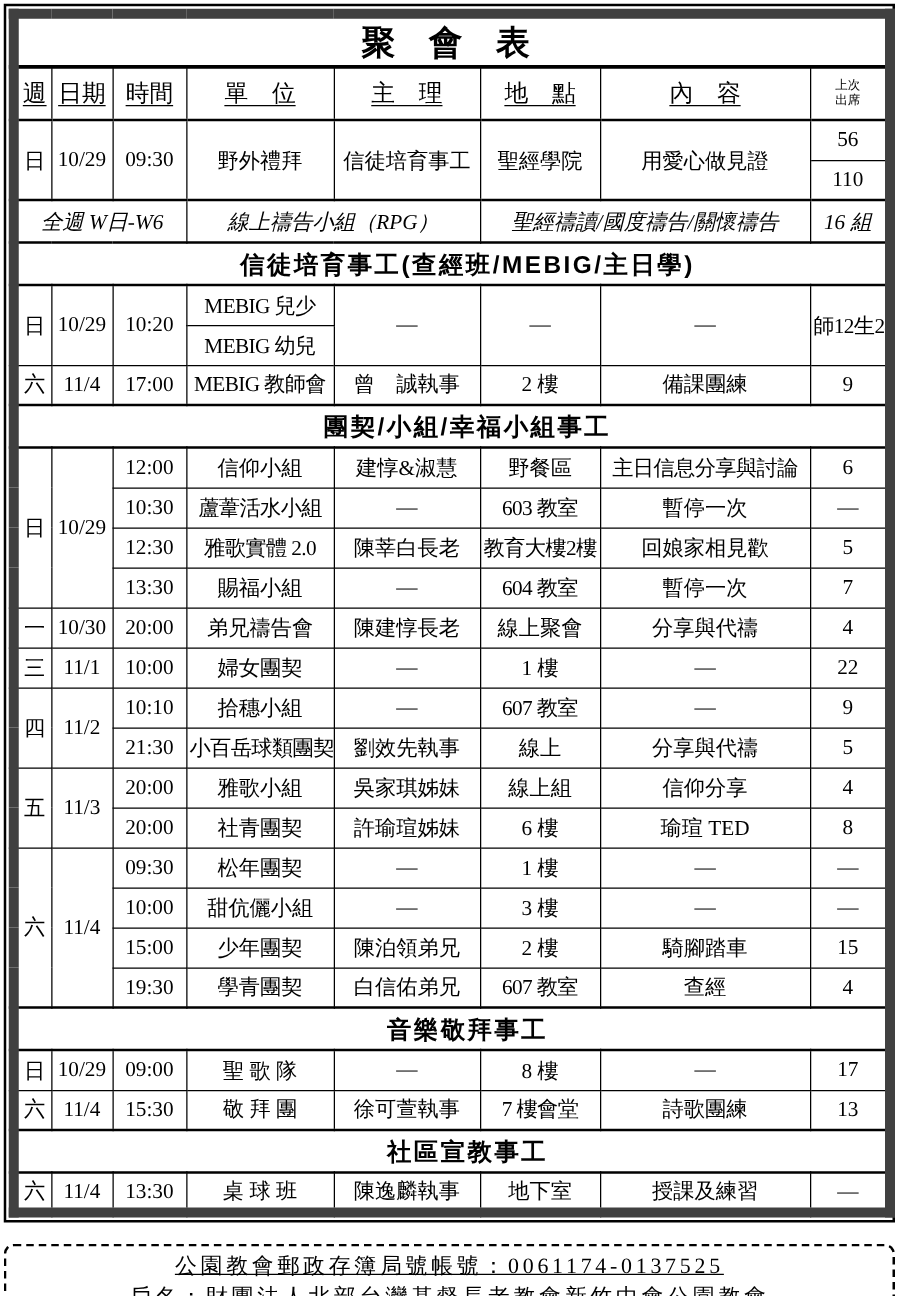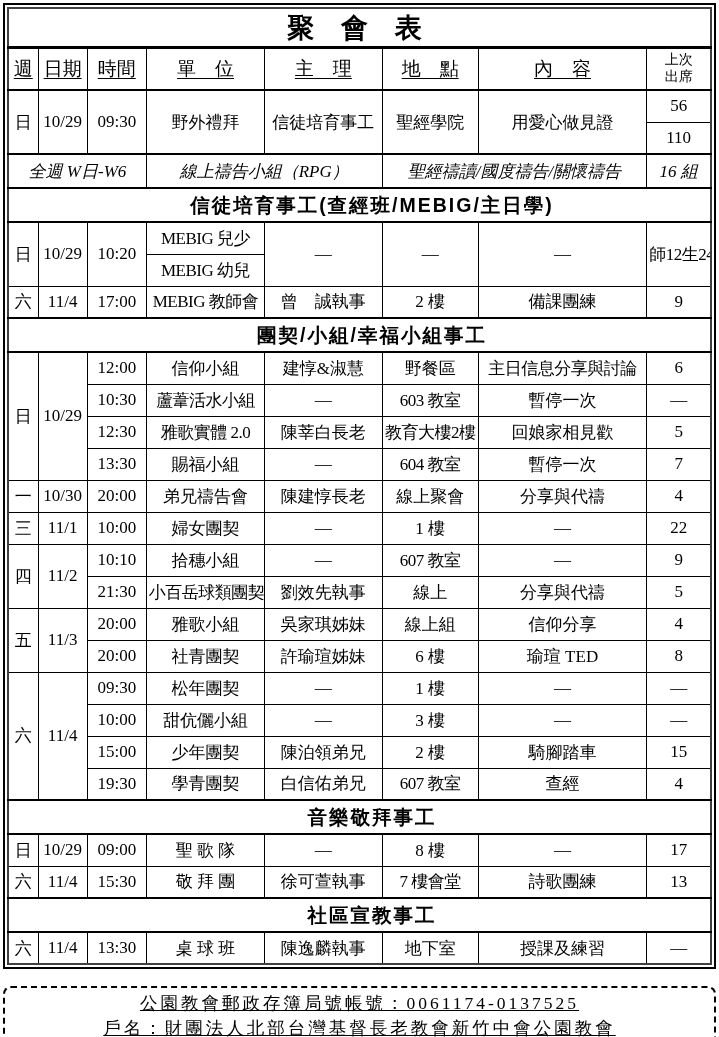--- a/index.html
+++ b/index.html
@@ -12,21 +12,21 @@
   .sheet{
     margin:3px 3px 0 3px;
     border:2px solid #000;
     padding:2px;
     background:#fff;
   }
   table.schedule{
     width:100%;
     border-collapse:collapse;
     table-layout:fixed;
-    border:2px solid #404040;
+    border:8px solid #404040;
   }
   table.schedule th, table.schedule td{
     border:1px solid #000;
     text-align:center;
     vertical-align:middle;
     padding:0 2px;
     font-size:17px;
     overflow:hidden;
     white-space:nowrap;
   }
@@ -38,21 +38,21 @@
     border-bottom:3px solid #000;
   }
   tr.header-row th{
     height:40px;
     font-weight:normal;
     font-size:19px;
     border-bottom:2px solid #000;
   }
   tr.header-row th .u{text-decoration:underline;text-underline-offset:3px;}
   tr.header-row th.attend{
-    font-size:14px;
+    font-size:10px;
     line-height:1.2;
     white-space:pre-line;
   }
   tr.sec td{
     font-weight:bold;
     font-size:19.5px;
     letter-spacing:2px;
     border-top:2.5px solid #000;
     border-bottom:2.5px solid #000;
     font-family:"Liberation Sans","DejaVu Sans",sans-serif;

